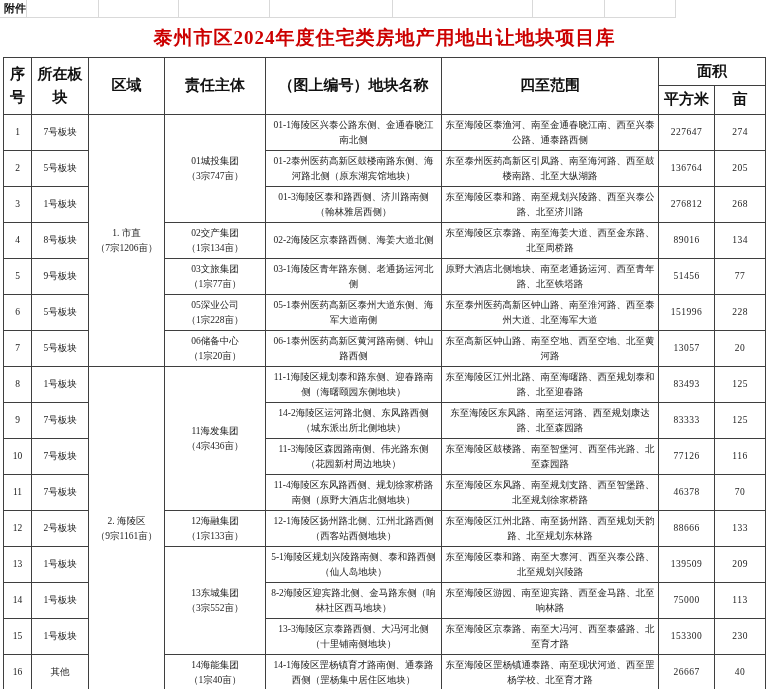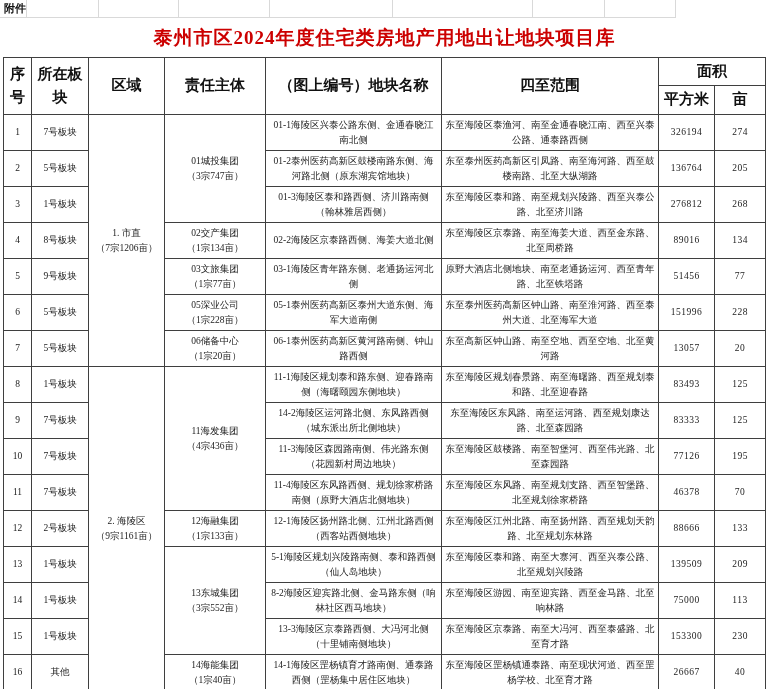--- a/index.html
+++ b/index.html
@@ -128,21 +128,21 @@
     <tbody>
         <tr>
           <td class="seq">1</td>
           <td>7号板块</td>
           <td rowspan="7" class="multiline">1. 市直
 （7宗1206亩）</td>
           <td rowspan="3" class="multiline">01城投集团
 （3宗747亩）</td>
           <td>01-1海陵区兴泰公路东侧、金通春晓江南北侧</td>
           <td>东至海陵区泰渔河、南至金通春晓江南、西至兴泰公路、通泰路西侧</td>
-          <td class="num">326194</td>
+          <td class="num">227647</td>
           <td class="num">274</td>
         </tr>
         <tr>
           <td class="seq">2</td>
           <td>5号板块</td>
           <td>01-2泰州医药高新区鼓楼南路东侧、海河路北侧（原东湖宾馆地块）</td>
           <td>东至泰州医药高新区引凤路、南至海河路、西至鼓楼南路、北至大纵湖路</td>
           <td class="num">136764</td>
           <td class="num">205</td>
         </tr>
@@ -195,39 +195,39 @@
           <td class="num">20</td>
         </tr>
         <tr>
           <td class="seq">8</td>
           <td>1号板块</td>
           <td rowspan="9" class="multiline">2. 海陵区
 （9宗1161亩）</td>
           <td rowspan="4" class="multiline">11海发集团
 （4宗436亩）</td>
           <td>11-1海陵区规划泰和路东侧、迎春路南侧（海曙颐园东侧地块）</td>
-          <td>东至海陵区规划春景路、南至海曙路、西至规划泰和路、北至迎春路</td>
+          <td>东至海陵区江州北路、南至海曙路、西至规划泰和路、北至迎春路</td>
           <td class="num">83493</td>
           <td class="num">125</td>
         </tr>
         <tr>
           <td class="seq">9</td>
           <td>7号板块</td>
           <td>14-2海陵区运河路北侧、东风路西侧（城东派出所北侧地块）</td>
           <td>东至海陵区东风路、南至运河路、西至规划康达路、北至森园路</td>
           <td class="num">83333</td>
           <td class="num">125</td>
         </tr>
         <tr>
           <td class="seq">10</td>
           <td>7号板块</td>
           <td>11-3海陵区森园路南侧、伟光路东侧（花园新村周边地块）</td>
           <td>东至海陵区鼓楼路、南至智堡河、西至伟光路、北至森园路</td>
           <td class="num">77126</td>
-          <td class="num">195</td>
+          <td class="num">116</td>
         </tr>
         <tr>
           <td class="seq">11</td>
           <td>7号板块</td>
           <td>11-4海陵区东风路西侧、规划徐家桥路南侧（原野大酒店北侧地块）</td>
           <td>东至海陵区东风路、南至规划支路、西至智堡路、北至规划徐家桥路</td>
           <td class="num">46378</td>
           <td class="num">70</td>
         </tr>
         <tr>

